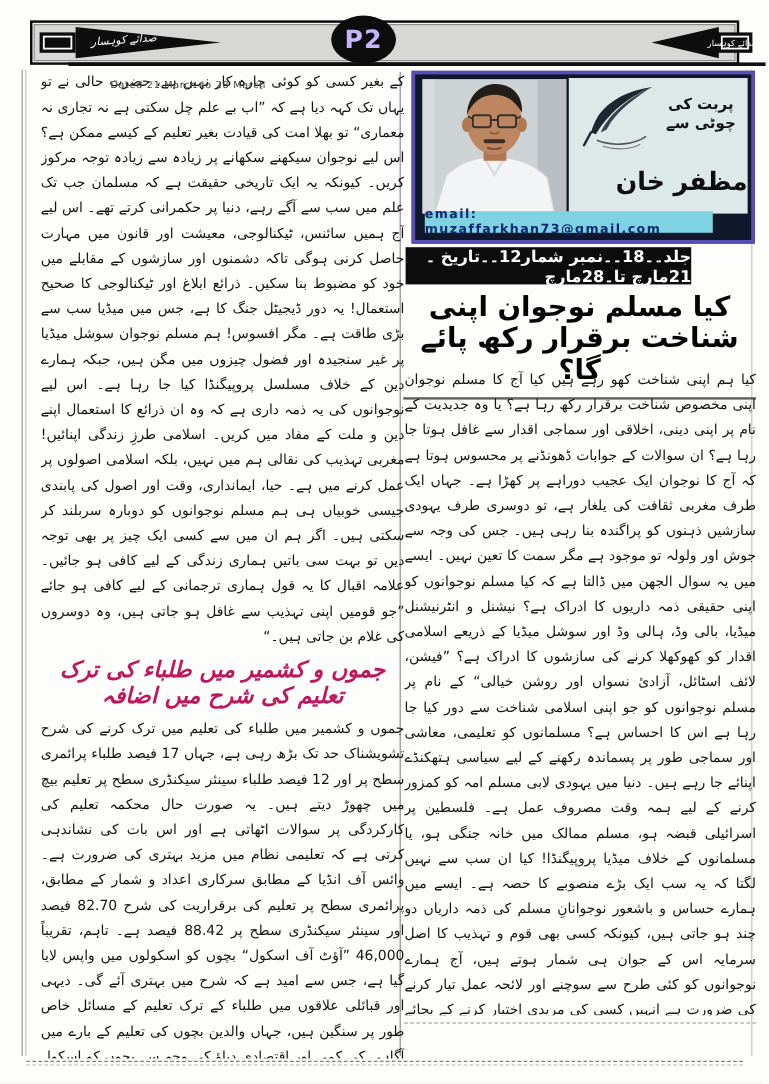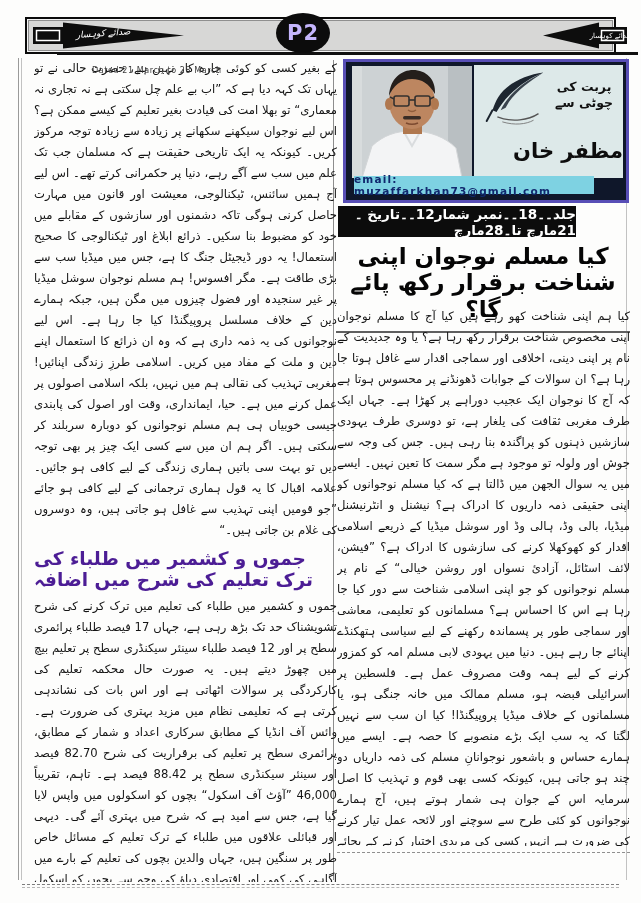--- a/index.html
+++ b/index.html
@@ -77,22 +77,23 @@
     color:#050505; border-bottom:2px solid #5f5f5f; padding-bottom:9px;
   }
   
   .body-text {
     direction:rtl; text-align:justify; font-size:11.6px; line-height:21px; color:#141414;
   }
   .right-col-body { position:absolute; left:337px; top:306px; width:293px; height:540px; overflow:hidden; }
   .right-col-endrule { position:absolute; left:337px; top:852px; width:293px; border-top:1px dashed #8f8f8f; }
   .left-col { position:absolute; left:34px; top:58px; width:303px; height:824px; overflow:hidden; }
   .subheadline {
-    direction:rtl; text-align:left; font-weight:bold; font-size:18.5px; color:#4c1d95;
+    direction:rtl; text-align:center; font-weight:bold; font-size:18.5px; color:#be185d;
     margin:7px 0 6px 0;
+    font-style:italic;
   }
 </style>
 </head>
 <body>
 
 <div class="page">
 
   <div class="margin-line-left-a"></div>
   <div class="margin-line-left-b"></div>
   <div class="margin-line-right"></div>

